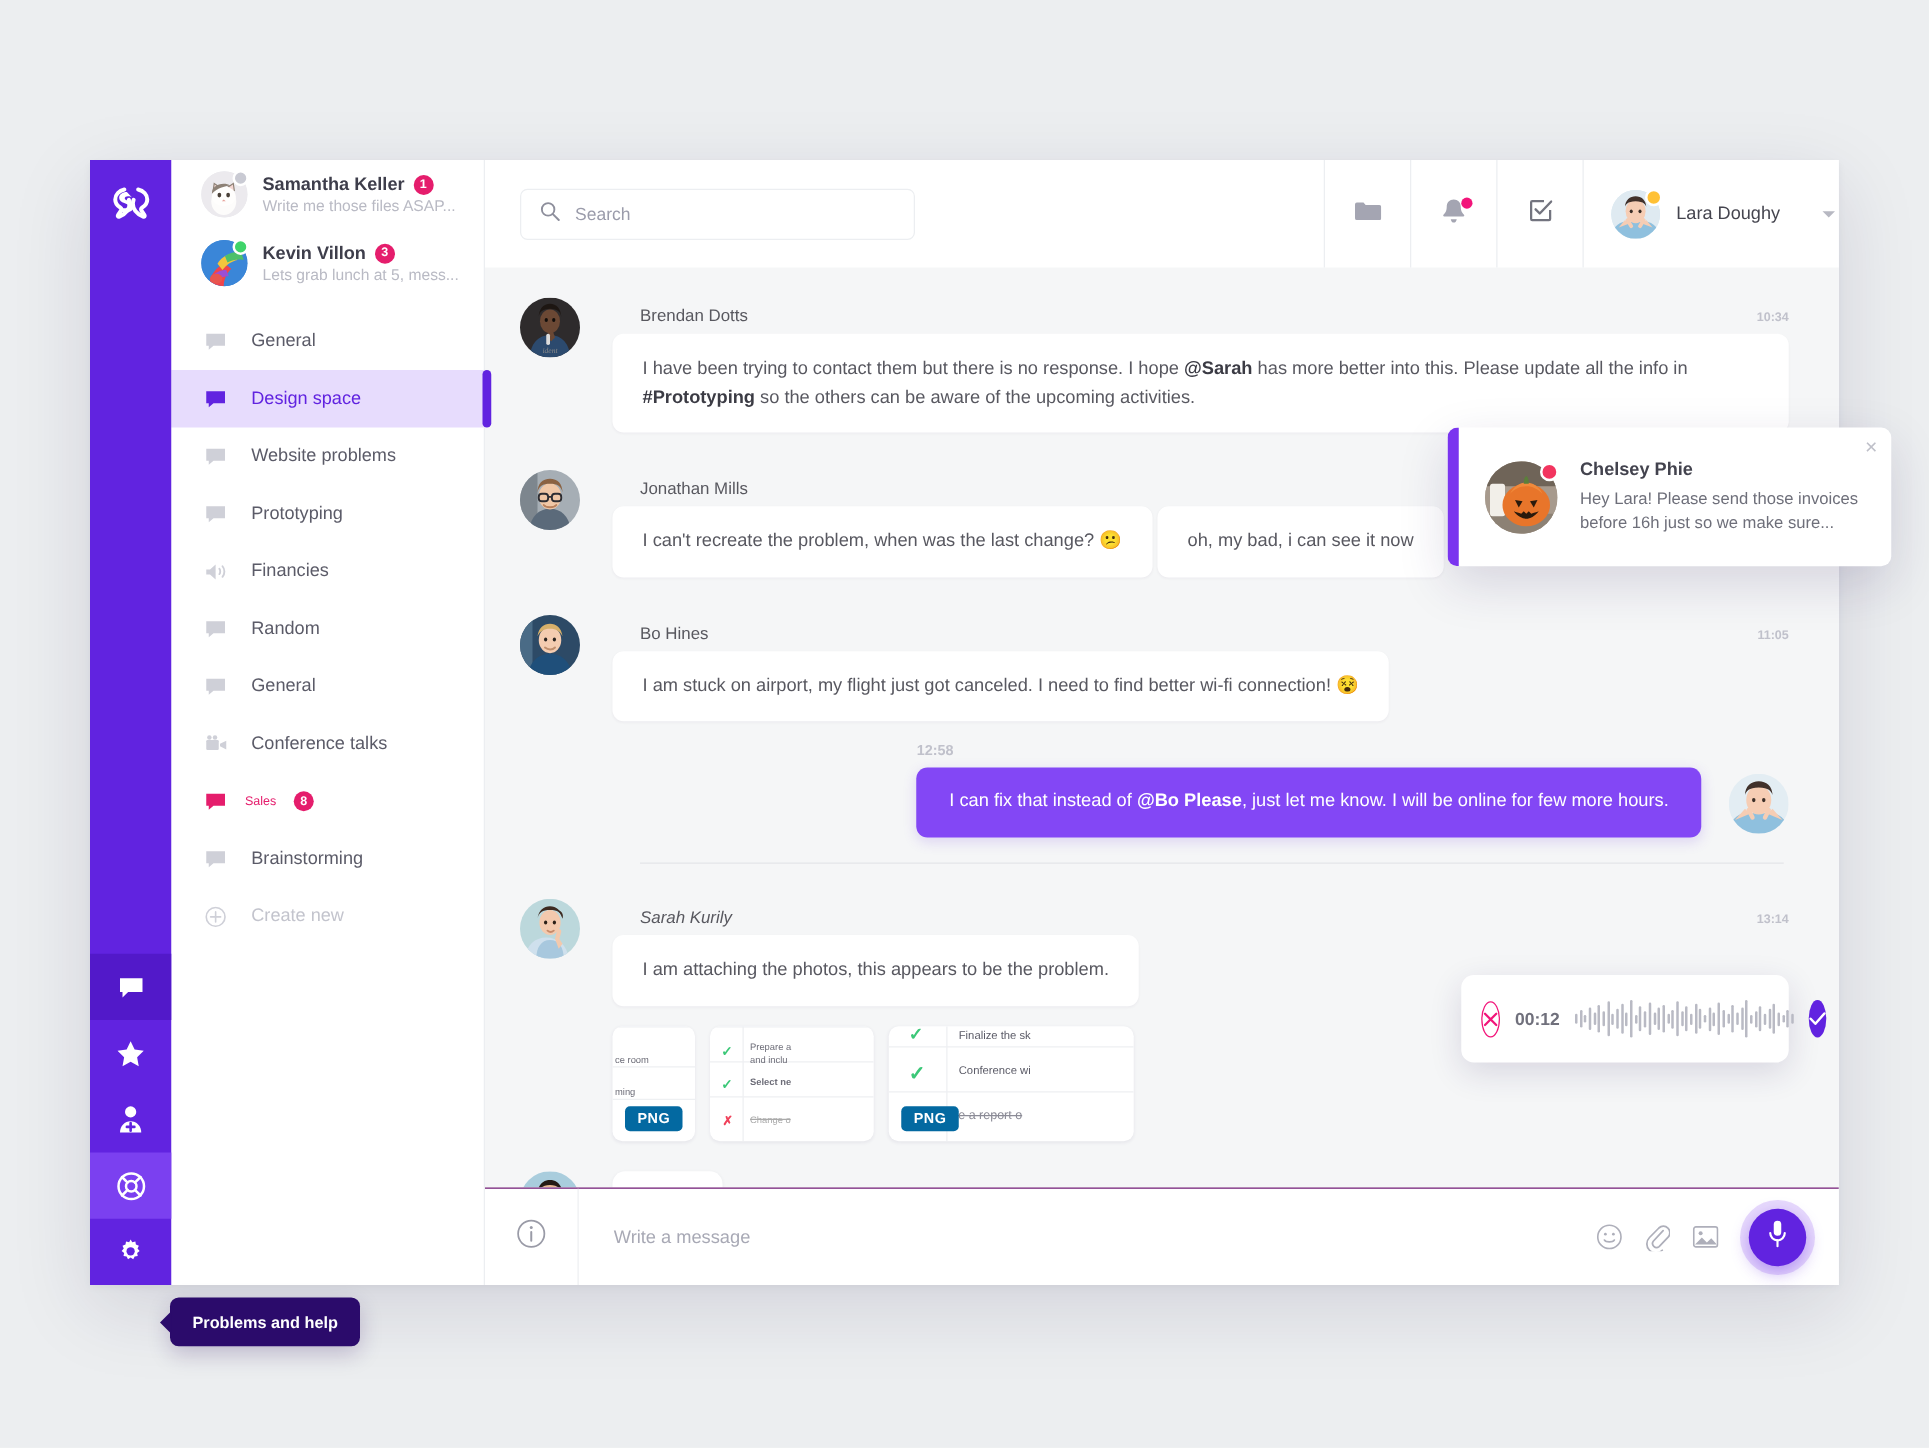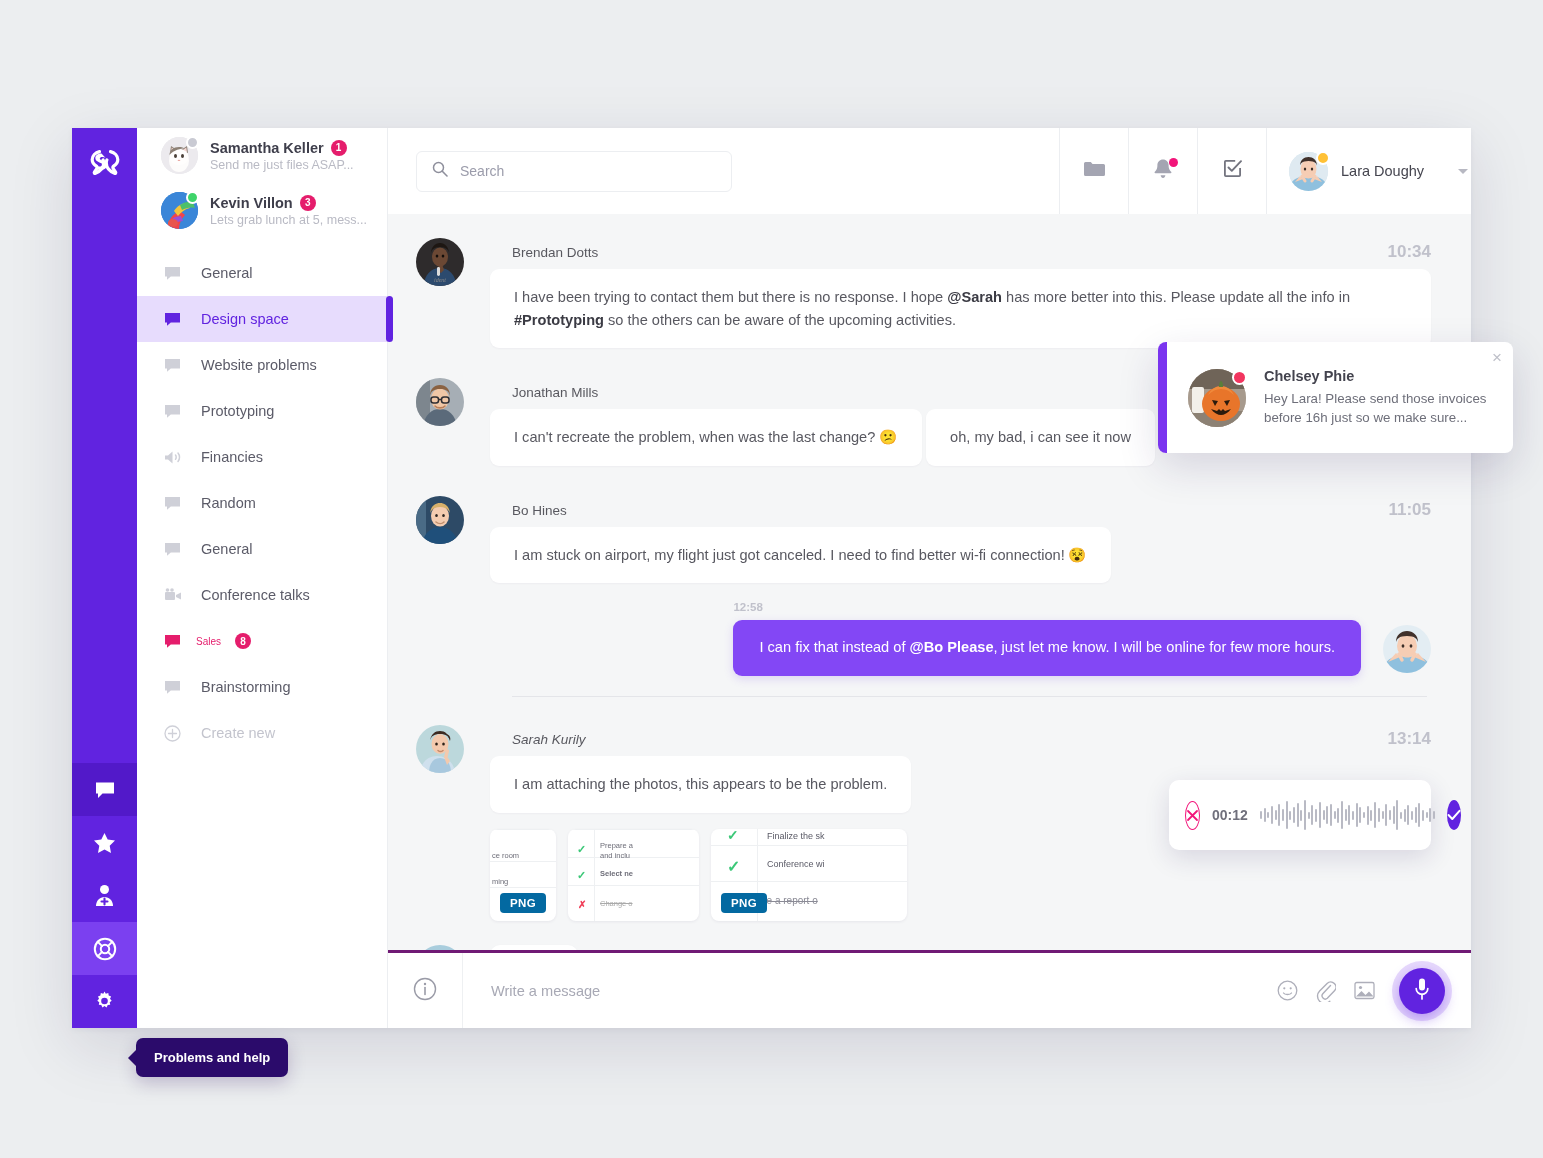--- a/index.html
+++ b/index.html
@@ -206,21 +206,21 @@
   .grp { display: flex; gap: 0; margin-bottom: 4px; }
   .grp-av {
     width: 48px; height: 48px; flex: 0 0 48px;
     border-radius: 50%; overflow: hidden;
     margin-top: 16px; margin-right: 26px;
   }
   .grp-body { flex: 1 1 auto; min-width: 0; }
   .meta { display: flex; align-items: baseline; gap: 12px; padding: 0 0 7px 22px; }
   .meta-name { font-size: 13.5px; color: #58585f; margin-top: 23px; }
   .meta-name.italic { font-style: italic; }
-  .meta-time { font-size: 17px; color: #c0c1cb; font-weight: bold; margin-left: auto; }
+  .meta-time { font-size: 10px; color: #c0c1cb; font-weight: bold; margin-left: auto; }
 
   .bub-in {
     background: #fff;
     border-radius: 9px;
     padding: 17px 24px;
     font-size: 14.6px; color: #585860;
     line-height: 1.55;
     display: inline-block;
     box-shadow: 0 1px 2px rgba(40,30,80,.04);
     margin-bottom: 10px;
@@ -276,21 +276,21 @@
     margin-top: 8px;
   }
   .tdot { width: 9px; height: 9px; border-radius: 50%; background: #7a34ef; }
   .tdot:nth-child(2) { opacity: .72; }
   .tdot:nth-child(3) { opacity: .45; }
 
   
   .composer {
     height: 78px; flex: 0 0 78px;
     background: #fff;
-    border-top: 3px solid #701a75;
+    border-top: 1px solid #701a75;
     display: flex; align-items: center;
     position: relative;
   }
   .comp-info { width: 74px; display: flex; align-items: center; justify-content: center; cursor: pointer; }
   .comp-sep { width: 1px; height: 100%; background: #eef0f2; }
   .comp-input { flex: 1 1 auto; padding-left: 28px; font-size: 14.6px; color: #a8a9b5; cursor: text; }
   .comp-icons { display: flex; align-items: center; gap: 18px; padding-right: 26px; }
   .comp-ic { cursor: pointer; display: flex; }
   .mic-btn {
     width: 46px; height: 46px; border-radius: 50%;
@@ -446,21 +446,21 @@
             <path d="M18 22.5l-1.6 1.4h3.2z" fill="#e8a39c"></path>
           </svg>
         </div>
         <span class="dm-dot" style="background:#c9cad3"></span>
       </div>
       <div class="dm-txt">
         <div class="dm-row1">
           <span class="dm-name">Samantha Keller</span>
           <span class="badge">1</span>
         </div>
-        <div class="dm-prev">Send me just files ASAP...</div>
+        <div class="dm-prev">Write me those files ASAP...</div>
       </div>
     </div>
 
     <div class="dm">
       <div class="dm-av">
         <div class="bub" style="background:#2f7dd1">
           <svg class="av-art" viewBox="0 0 37 37">
             <rect width="37" height="37" fill="#3a86d8"></rect>
             <path d="M6 37c1-9 6-16 13-18l5 4c-4 4-6 9-6 14z" fill="#f0444b"></path>
             <path d="M13 19c3-5 8-8 13-8l3 5c-5 1-9 4-12 8z" fill="#f2c53d"></path>

